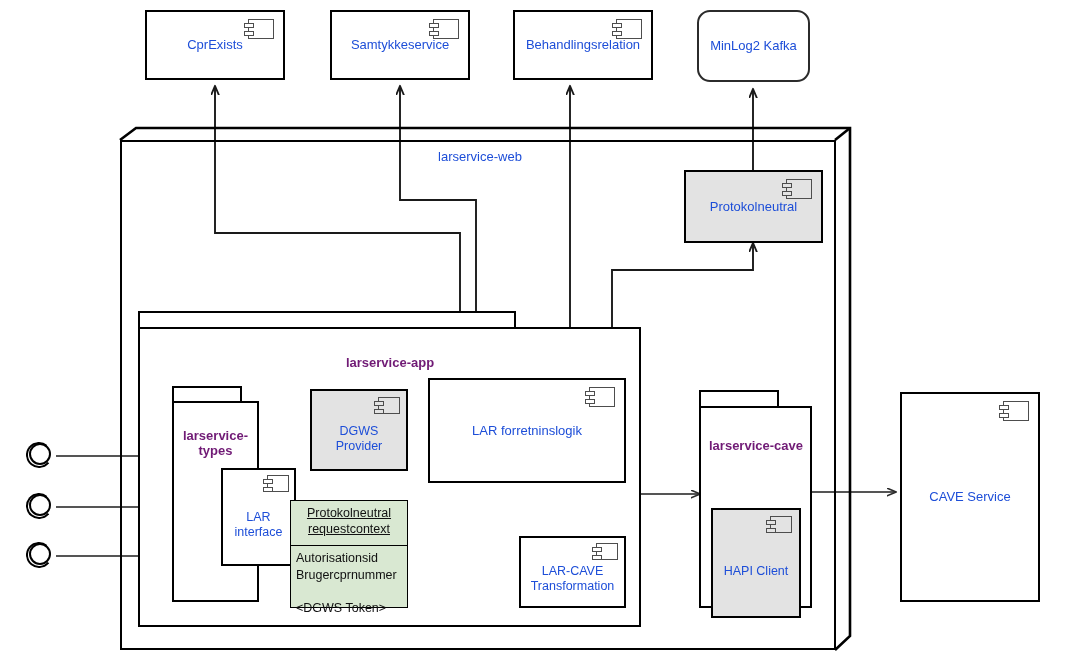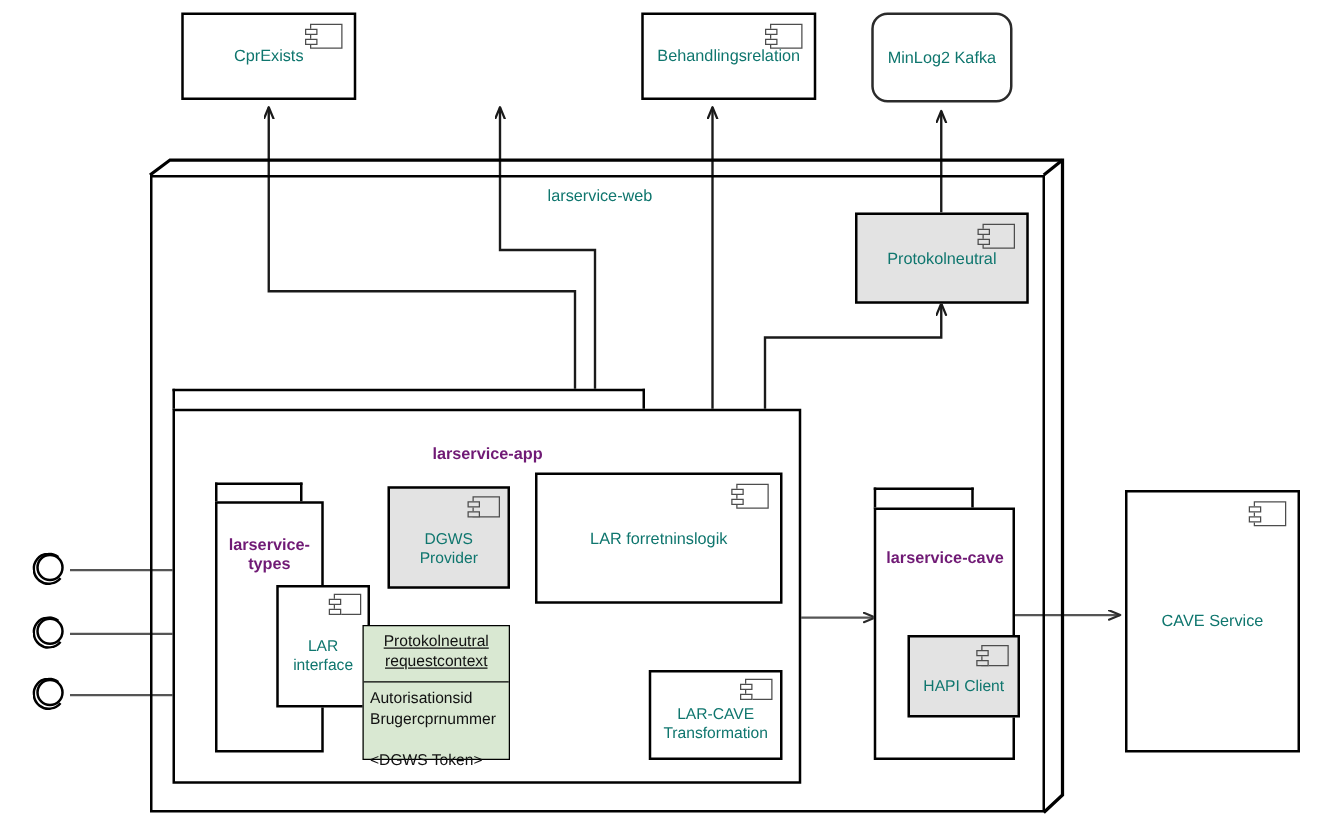--- a/index.html
+++ b/index.html
@@ -24,21 +24,21 @@
     width: 1065px; height: 671px;
     pointer-events: none;
   }
   .node {
     position: absolute;
     box-sizing: border-box;
     display: flex;
     align-items: center;
     justify-content: center;
     text-align: center;
-    color: #0f766e;
+    color: #1d4ed8;
     font-size: 13px;
     line-height: 1.22;
     white-space: pre-line;
   }
   
   .ext-comp {
     border: 2.3px solid #000000;
     background: #ffffff;
   }
   .rounded-comp {
@@ -229,20 +229,24 @@
       <path d="M 120,140 L 136,128 L 850,128 L 850,636 L 835,650"></path>
       <path d="M 835,140 L 850,128"></path>
     </g>
   </svg>
 
   <div class="node ext-comp" style="left:145px; top:10px; width:140px; height:70px;">
     <span class="comp-icon"></span>
     <span class="label-inner">CprExists</span>
   </div>
 
+  <div class="node ext-comp" style="left:330px; top:10px; width:140px; height:70px;">
+    <span class="comp-icon"></span>
+    <span class="label-inner">Samtykkeservice</span>
+  </div>
 
   <div class="node ext-comp" style="left:513px; top:10px; width:140px; height:70px;">
     <span class="comp-icon"></span>
     <span class="label-inner">Behandlingsrelation</span>
   </div>
 
   <div class="node rounded-comp" style="left:697px; top:10px; width:113px; height:72px;">
     <span class="label-inner">MinLog2 Kafka</span>
   </div>
 
@@ -305,21 +309,21 @@
 &lt;DGWS Token&gt;</div>
   </div>
 
   <div class="shadow" style="left:705px; top:400px; width:110px; height:212px;"></div>
   <div class="pkg-tab" style="left:699px; top:390px; width:80px; height:17px;"></div>
   <div class="pkg-body" style="left:699px; top:406px; width:113px; height:202px;"></div>
   <div class="pkg-label" style="left:702px; top:422px; width:108px;">
     <span>larservice-cave</span>
   </div>
 
-  <div class="node gray-comp" style="left:726px; top:508px; width:90px; height:66px; font-size:12.5px;">
+  <div class="node gray-comp" style="left:711px; top:508px; width:90px; height:110px; font-size:12.5px;">
     <span class="comp-icon gray" style="right:7px; top:6px; width:22px; height:17px;"></span>
     <span class="label-inner" style="padding-top:18px;">HAPI Client</span>
   </div>
 
   <div class="node ext-comp" style="left:900px; top:392px; width:140px; height:210px;">
     <span class="comp-icon"></span>
     <span class="label-inner">CAVE Service</span>
   </div>
 
   <div class="lollipop" style="left:26px; top:442px;">

